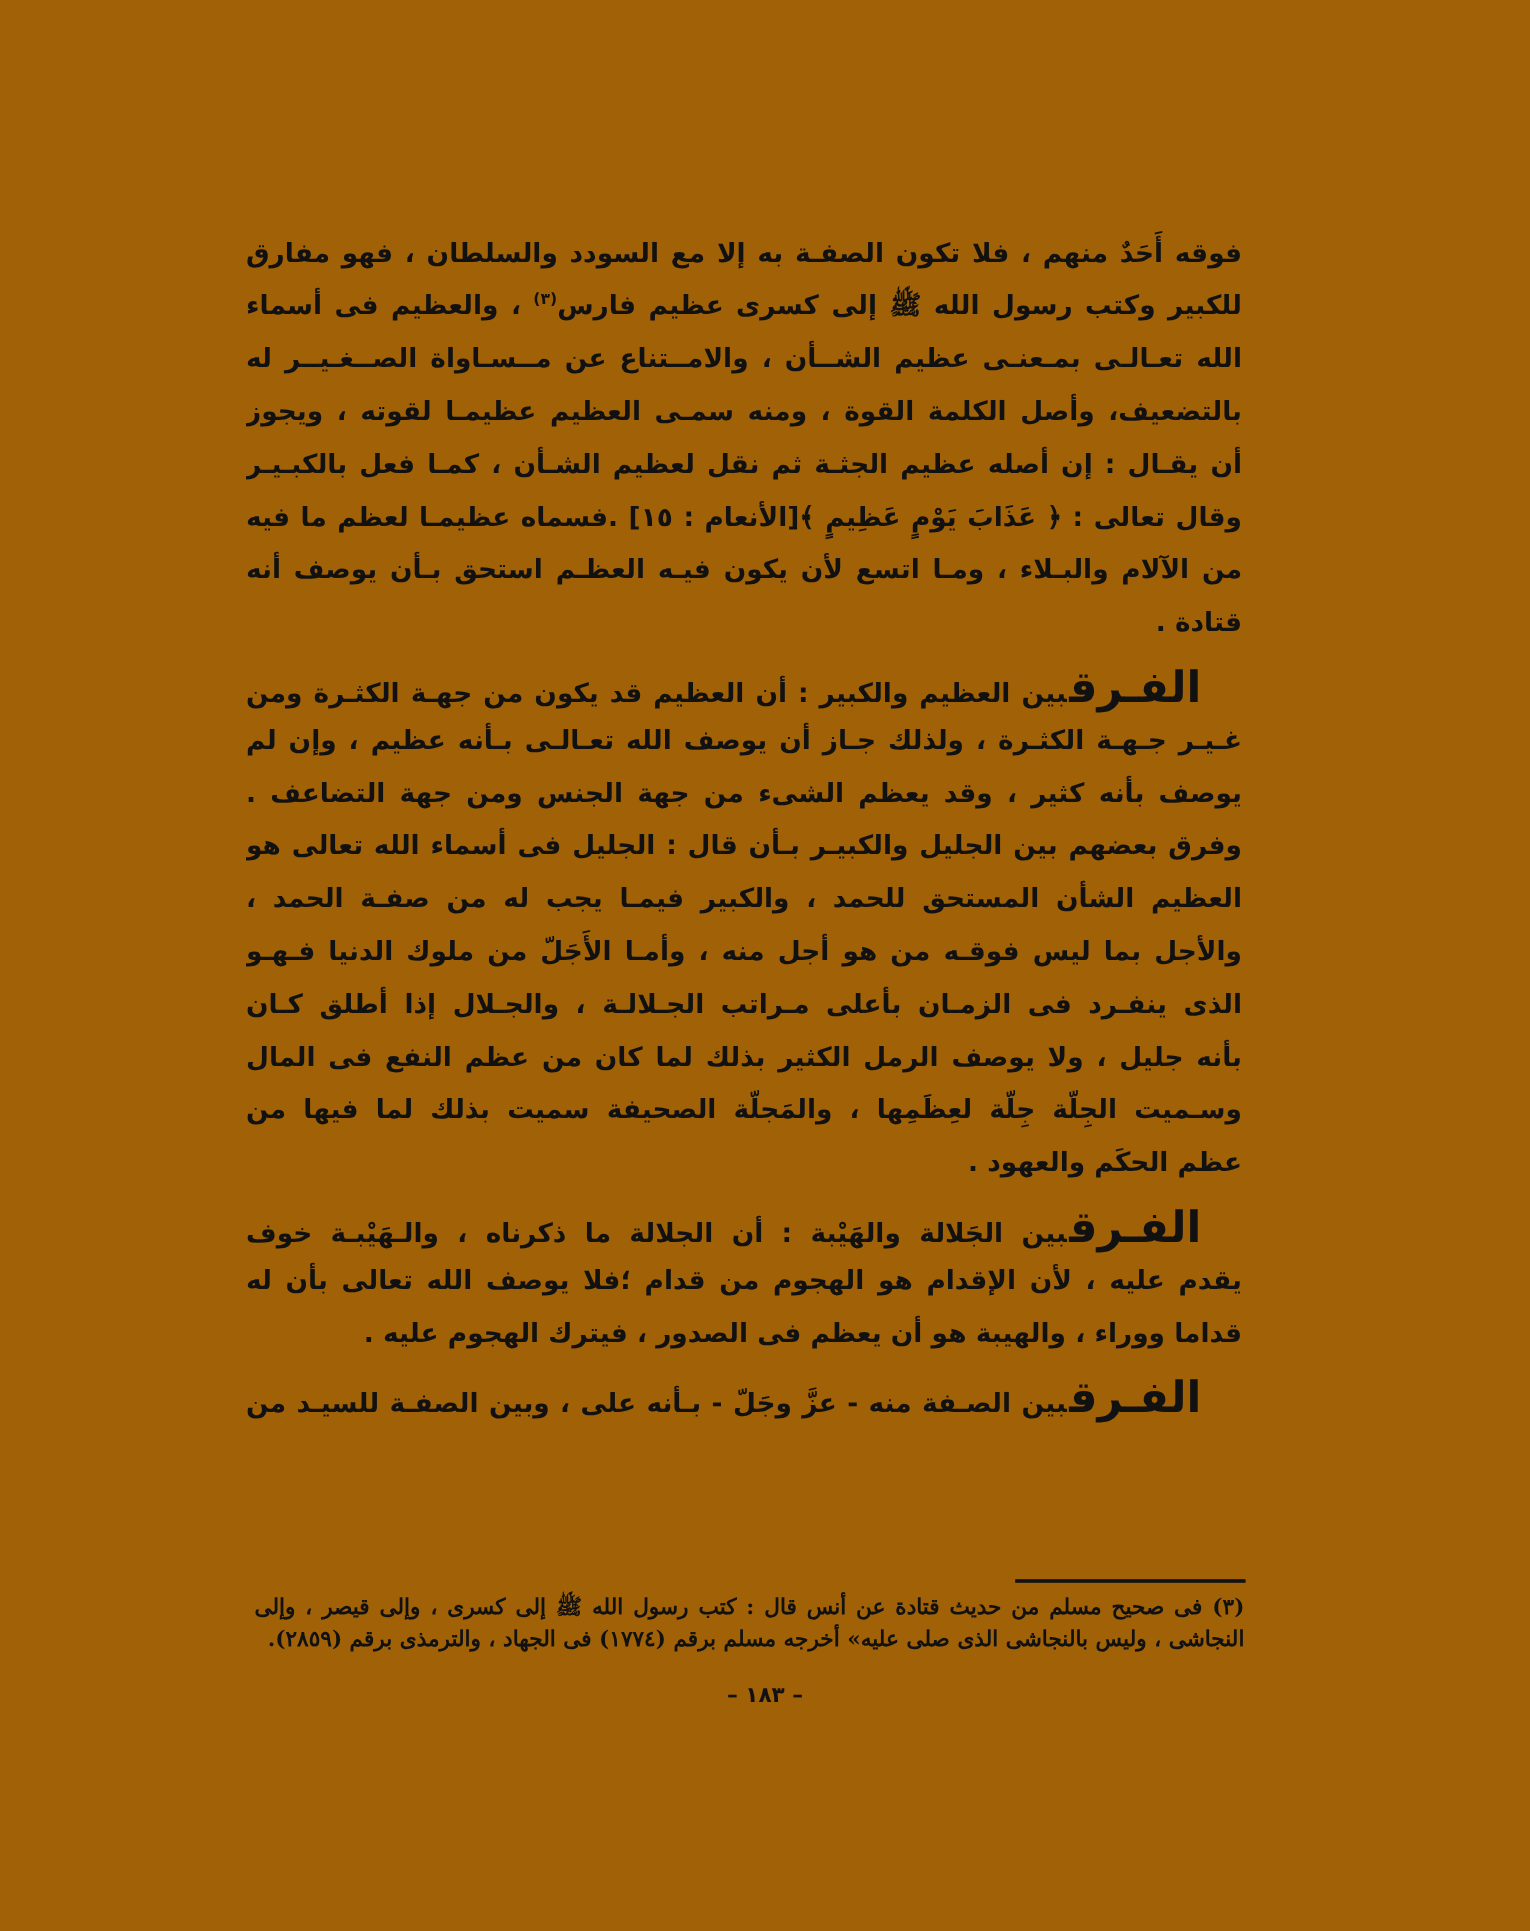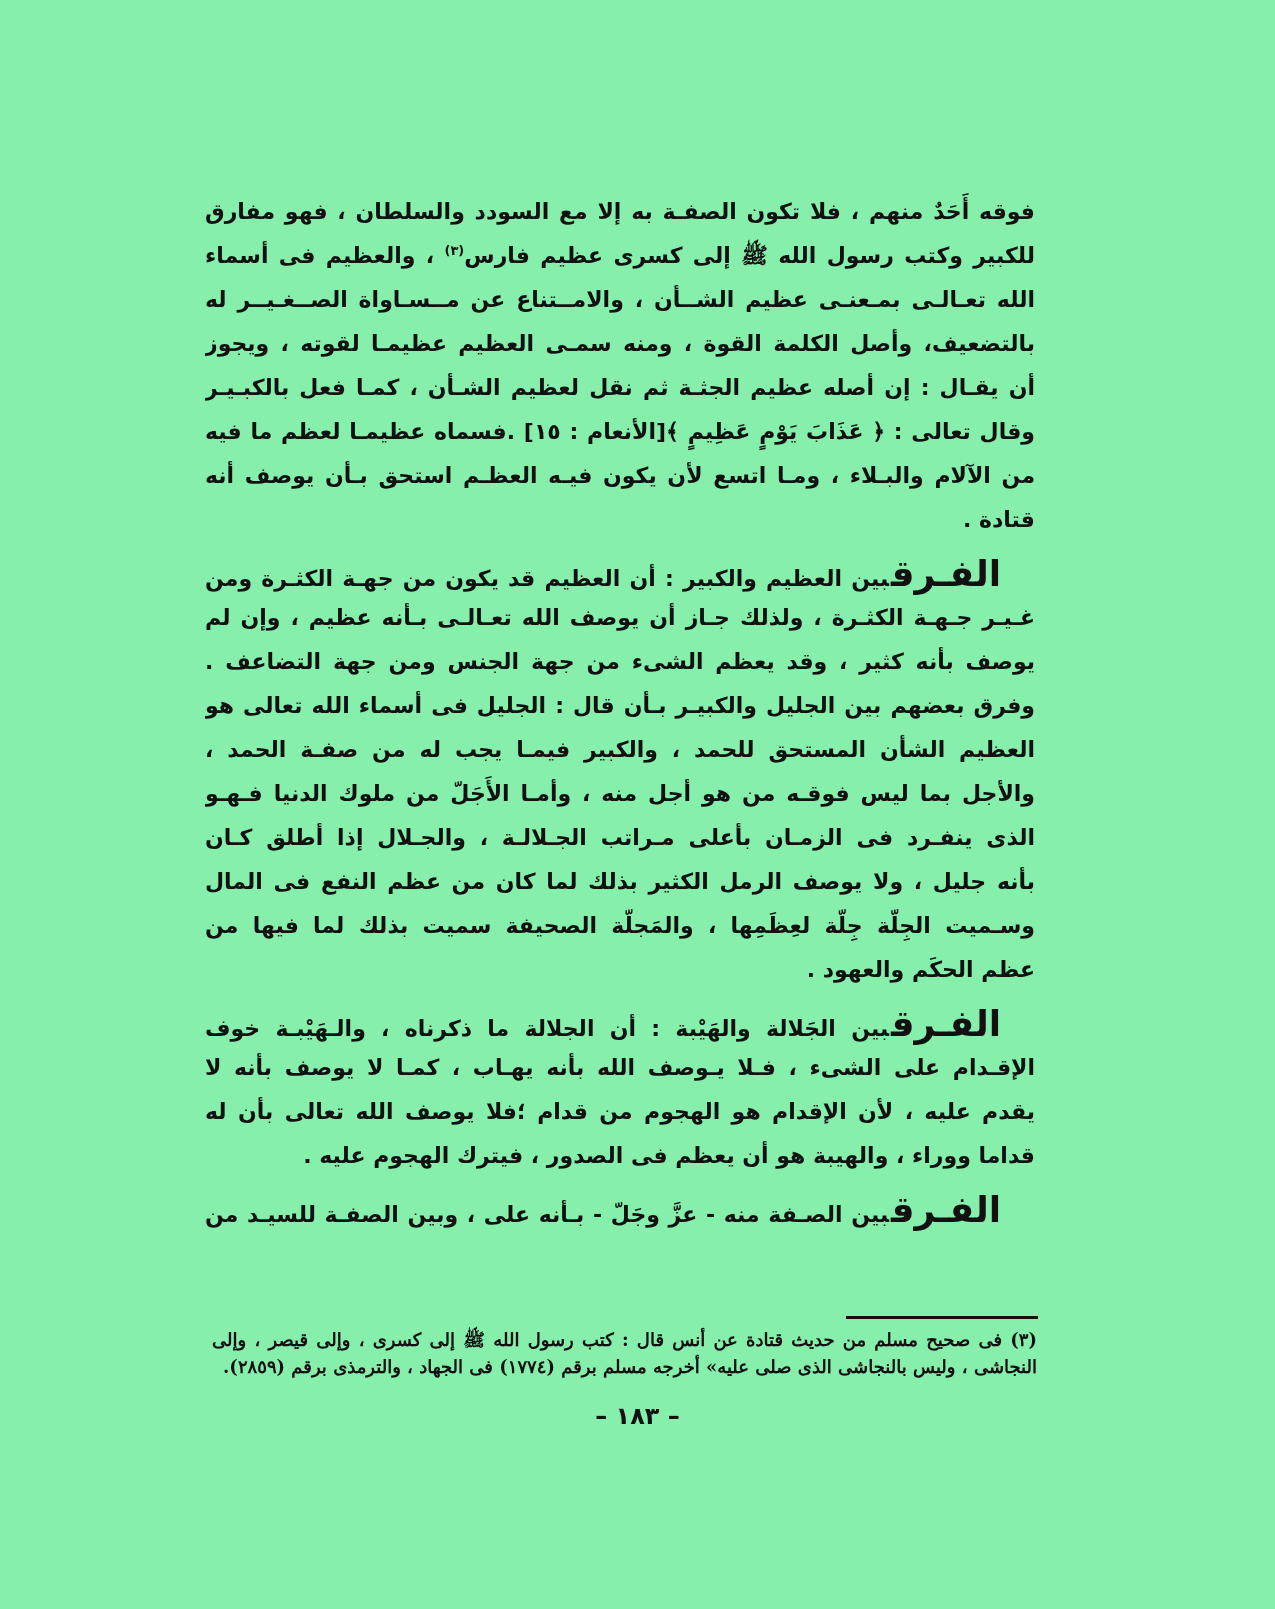--- a/index.html
+++ b/index.html
@@ -13,21 +13,21 @@
       position: relative;
       overflow: hidden;
       font-family: "DejaVu Sans", sans-serif;
       color: #111111;
     }
     .page {
       position: absolute;
       left: 0; top: 0;
       width: 1275px;
       height: 1609px;
-      background: #86efac;
+      background: #a16207;
     }
     .text-block {
       position: absolute;
       left: 205px;
       width: 830px;
       direction: rtl;
       text-align: justify;
       text-align-last: right;
     }
     .line {
@@ -89,21 +89,21 @@
       text-align: justify;
       text-align-last: justify;
     }
     .fn-line.last { text-align-last: right; }
     .page-number {
       position: absolute;
       left: 0;
       width: 1275px;
       top: 1402px;
       text-align: center;
-      font-size: 24px;
+      font-size: 18px;
       font-weight: bold;
       direction: rtl;
     }
   </style>
 </head>
 <body>
 
 <div class="page">
 
   <div class="text-block" style="top:190px;">
@@ -126,21 +126,20 @@
     <span class="line">العظيم الشأن المستحق للحمد ، والكبير فيمـا يجب له من صفـة الحمد ،</span>
     <span class="line">والأجل بما ليس فوقـه من هو أجل منه ، وأمـا الأَجَلّ من ملوك الدنيا فـهـو</span>
     <span class="line">الذى ينفـرد فى الزمـان بأعلى مـراتب الجـلالـة ، والجـلال إذا أطلق كـان</span>
     <span class="line">بأنه جليل ، ولا يوصف الرمل الكثير بذلك لما كان من عظم النفع فى المال</span>
     <span class="line">وسـميت الجِلّة جِلّة لعِظَمِها ، والمَجلّة الصحيفة سميت بذلك لما فيها من</span>
     <span class="line last">عظم الحكَم والعهود .</span>
 
     <span class="para-gap"></span>
 
     <span class="line"><span class="indent"></span><span class="heading-word">الفـرق</span><span>بين الجَلالة والهَيْبة : أن الجلالة ما ذكرناه ، والـهَيْبـة خوف</span></span>
-    <span class="line">الإقـدام على الشىء ، فـلا يـوصف الله بأنه يهـاب ، كمـا لا يوصف بأنه لا</span>
     <span class="line">يقدم عليه ، لأن الإقدام هو الهجوم من قدام ؛فلا يوصف الله تعالى بأن له</span>
     <span class="line last">قداما ووراء ، والهيبة هو أن يعظم فى الصدور ، فيترك الهجوم عليه .</span>
 
     <span class="para-gap"></span>
 
     <span class="line"><span class="indent"></span><span class="heading-word">الفـرق</span><span>بين الصـفة منه - عزَّ وجَلّ - بـأنه على ، وبين الصفـة للسيـد من</span></span>
   </div>
 
   <div class="footnote-rule"></div>
 

